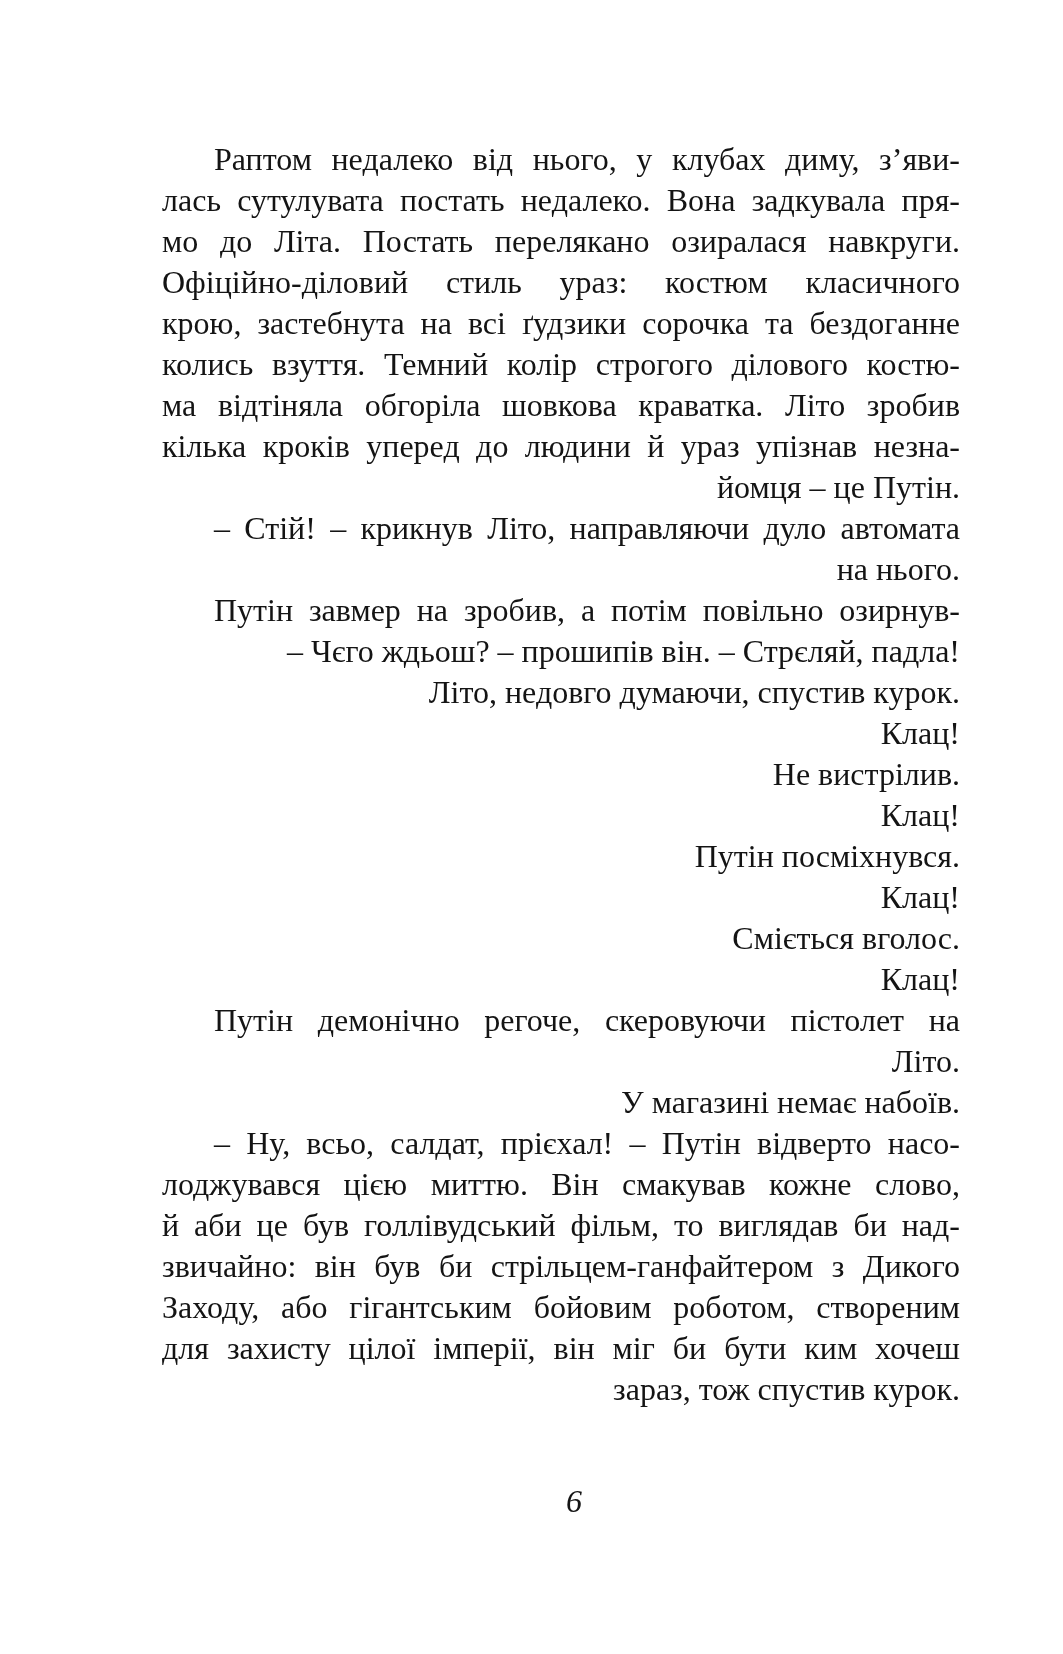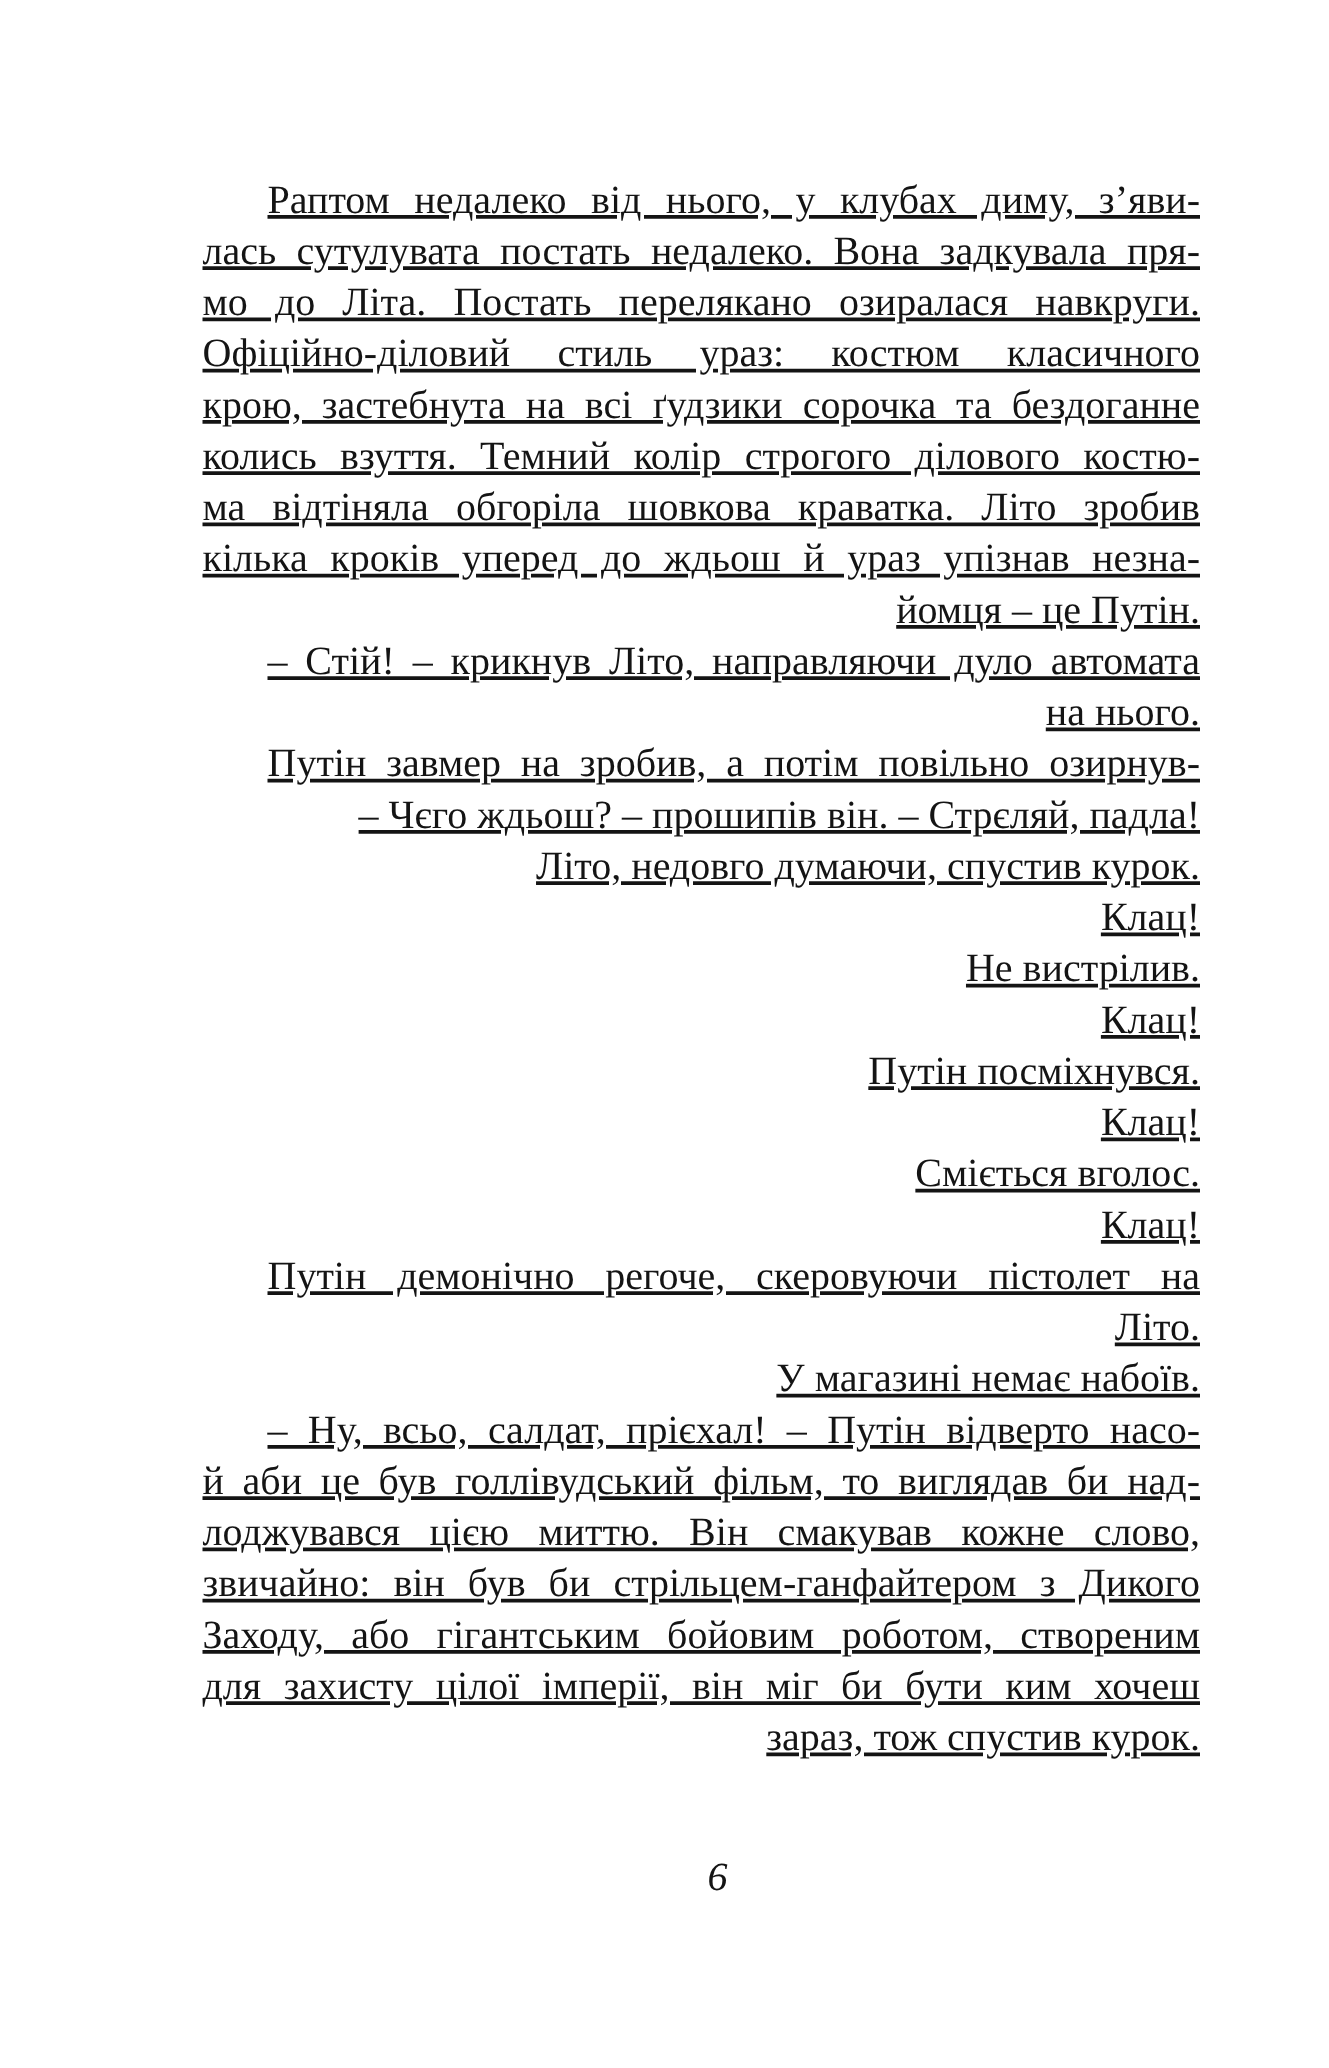--- a/index.html
+++ b/index.html
@@ -14,21 +14,21 @@
   }
   .text-block {
     position: absolute;
     left: 162px;
     top: 139px;
     width: 798px;
     font-size: 32px;
     line-height: 41px;
     font-stretch: semi-condensed;
   }
-  .para { margin: 0; padding: 0; text-decoration: underline; }
+  .para { margin: 0; padding: 0; }
   .line {
     text-align: justify;
     text-align-last: justify;
     text-justify: inter-word;
     white-space: nowrap;
   }
   .line.plain {
     text-align: right;
     text-align-last: auto;
   }
@@ -50,21 +50,21 @@
 <div class="text-block">
 
   <div class="para">
     <div class="line j first">Раптом недалеко від нього, у клубах диму, з’яви-</div>
     <div class="line j">лась сутулувата постать недалеко. Вона задкувала пря-</div>
     <div class="line j">мо до Літа. Постать перелякано озиралася навкруги.</div>
     <div class="line j">Офіційно-діловий стиль ураз: костюм класичного</div>
     <div class="line j">крою, застебнута на всі ґудзики сорочка та бездоганне</div>
     <div class="line j">колись взуття. Темний колір строгого ділового костю-</div>
     <div class="line j">ма відтіняла обгоріла шовкова краватка. Літо зробив</div>
-    <div class="line j">кілька кроків уперед до ждьош й ураз упізнав незна-</div>
+    <div class="line j">кілька кроків уперед до людини й ураз упізнав незна-</div>
     <div class="line plain">йомця – це Путін.</div>
   </div>
 
   <div class="para">
     <div class="line j first">– Стій! – крикнув Літо, направляючи дуло автомата</div>
     <div class="line plain">на нього.</div>
   </div>
 
   <div class="para">
     <div class="line j first">Путін завмер на зробив, а потім повільно озирнув-</div>
@@ -110,22 +110,22 @@
     <div class="line j first">Путін демонічно регоче, скеровуючи пістолет на</div>
     <div class="line plain">Літо.</div>
   </div>
 
   <div class="para">
     <div class="line plain first">У магазині немає набоїв.</div>
   </div>
 
   <div class="para">
     <div class="line j first">– Ну, всьо, салдат, прієхал! – Путін відверто насо-</div>
+    <div class="line j">лоджувався цією миттю. Він смакував кожне слово,</div>
     <div class="line j">й аби це був голлівудський фільм, то виглядав би над-</div>
-    <div class="line j">лоджувався цією миттю. Він смакував кожне слово,</div>
     <div class="line j">звичайно: він був би стрільцем-ганфайтером з Дикого</div>
     <div class="line j">Заходу, або гігантським бойовим роботом, створеним</div>
     <div class="line j">для захисту цілої імперії, він міг би бути ким хочеш</div>
     <div class="line plain">зараз, тож спустив курок.</div>
   </div>
 
 </div>
 
 <div class="page-number">6</div>
 

